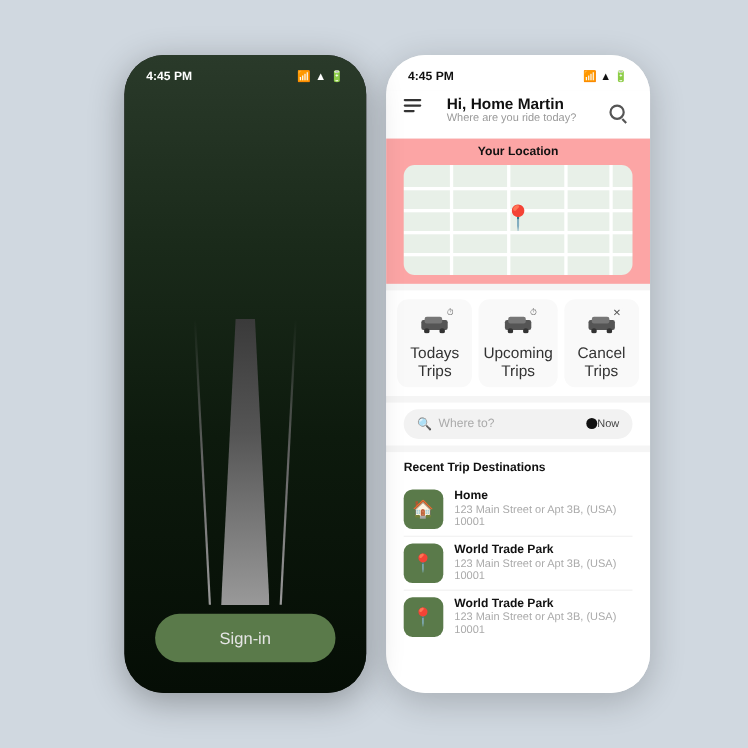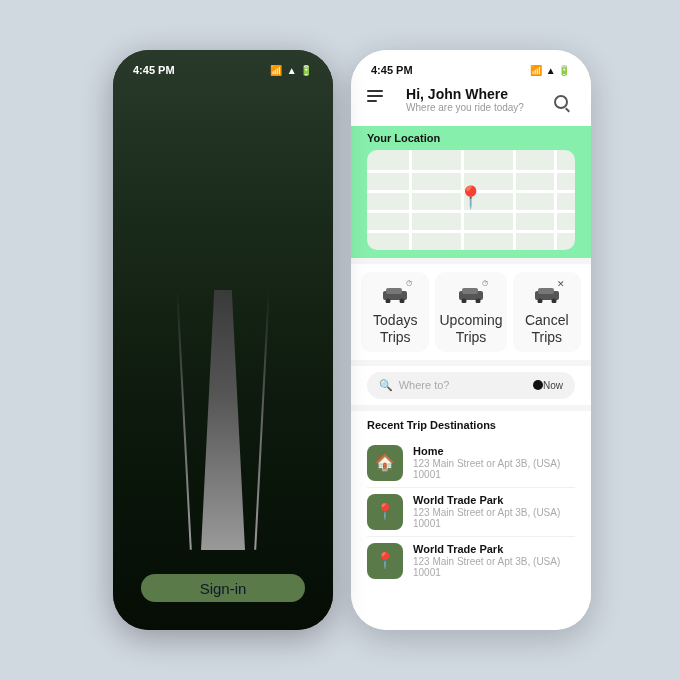--- a/index.html
+++ b/index.html
@@ -112,27 +112,27 @@
     .app-sub {
       color: #ccc;
       font-size: 13px;
       margin-top: 4px;
     }
     .signin-btn {
       position: absolute;
       bottom: 28px;
       left: 28px;
       right: 28px;
-      height: 28px;
+      height: 44px;
       background: #5a7a4a;
       border-radius: 22px;
       display: flex;
       align-items: center;
       justify-content: center;
-      color: #0f172a;
+      color: #e5e5e5;
       font-size: 15px;
       font-weight: 500;
       z-index: 10;
       cursor: pointer;
     }
 
     
     .phone-right {
       width: 240px;
       height: 580px;
@@ -215,22 +215,23 @@
       width: 5px;
       height: 2px;
       background: #555;
       bottom: -4px;
       right: -4px;
       transform: rotate(45deg);
     }
 
     
     .map-section {
-      background: #86efac;
+      background: #fca5a5;
       padding: 6px 16px 8px;
+      text-align: center;
     }
     .section-label {
       font-size: 11px;
       font-weight: 700;
       color: #111;
       margin-bottom: 6px;
     }
     .map-container {
       width: 100%;
       height: 100px;
@@ -446,21 +447,21 @@
       </div>
     </div>
 
     <div class="phone-right-header">
       <div class="header-menu-icon">
         <div class="menu-line"></div>
         <div class="menu-line"></div>
         <div class="menu-line short"></div>
       </div>
       <div class="header-text">
-        <div class="greeting">Hi, John Where</div>
+        <div class="greeting">Hi, Home Martin</div>
         <div class="greeting-sub">Where are you ride today?</div>
       </div>
       <div class="search-icon-btn">
         <div class="search-circle"></div>
       </div>
     </div>
 
     <div class="map-section">
       <div class="section-label">Your Location</div>
       <div class="map-container">

